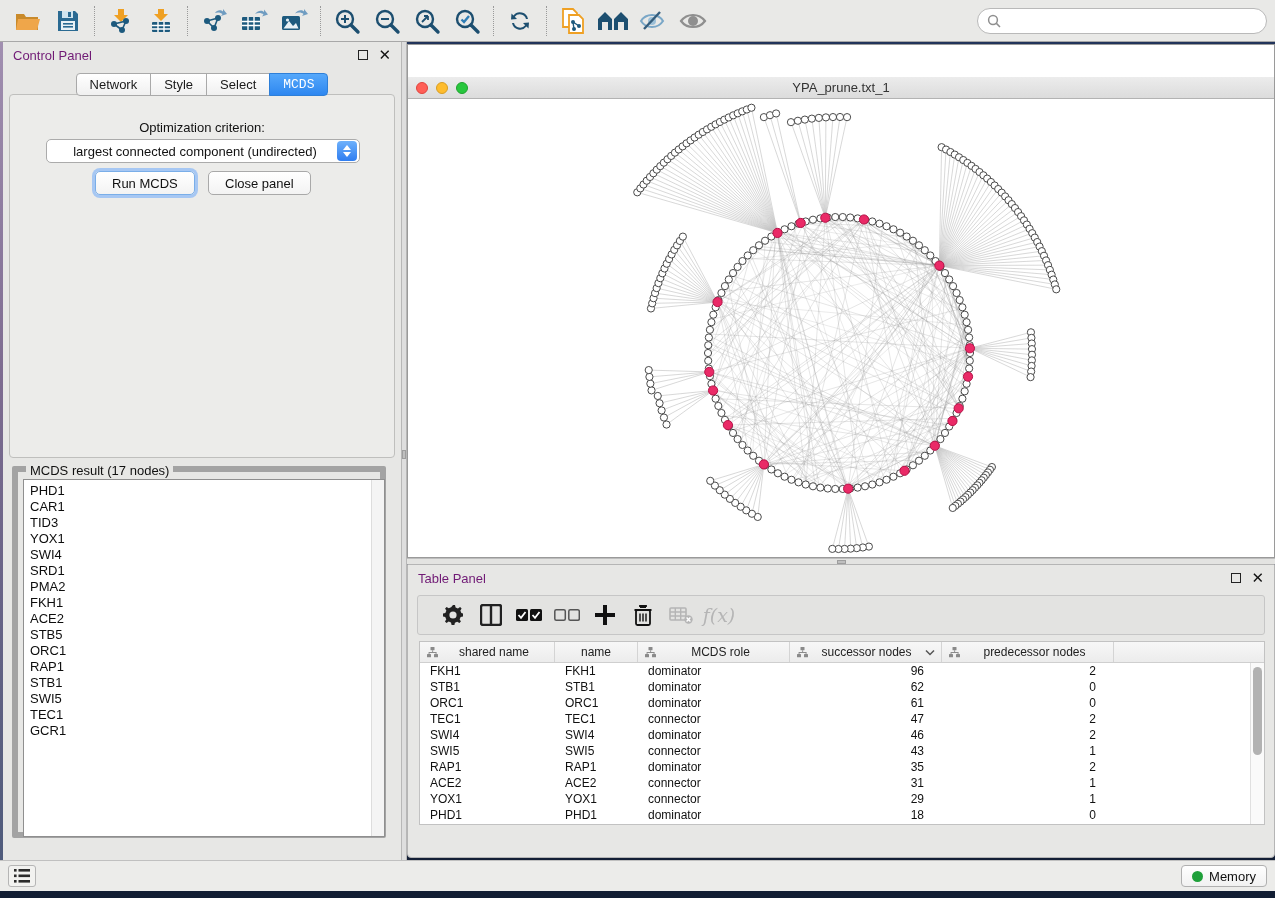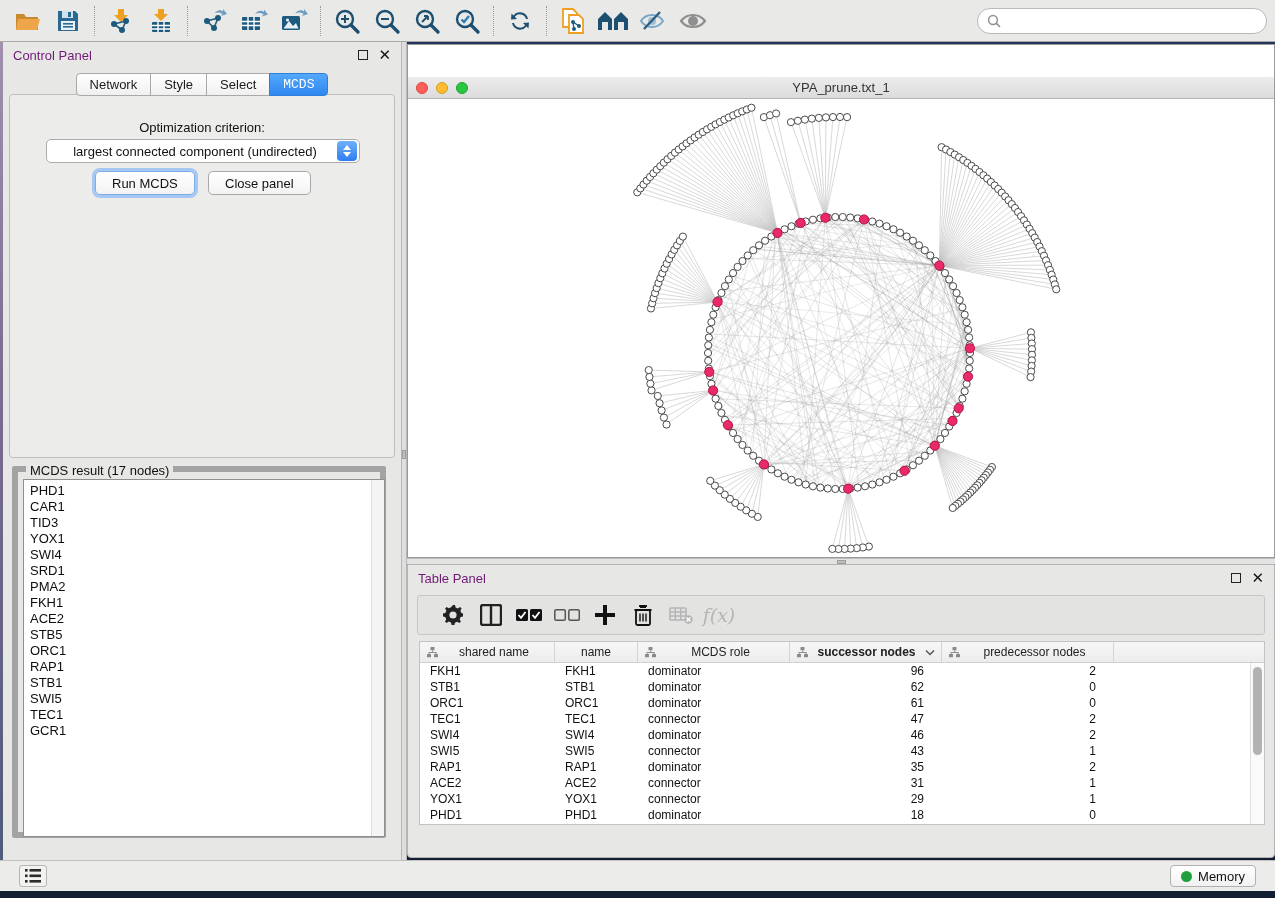--- a/index.html
+++ b/index.html
@@ -91,21 +91,21 @@
   #nt-scroll { position:absolute; right:0; top:21px; width:14px; bottom:0; background:#fafafa; border-left:1px solid #e0e0e0; }
   #nt-thumb { position:absolute; left:2px; top:4px; width:9px; height:88px; background:#b2b2b2; border-radius:5px; }
   #tp-tabs { position:absolute; left:0; top:268px; width:100%; display:flex; justify-content:center; }
   .tp-tab { border:1px solid #b3b3b3; background:linear-gradient(#ffffff,#f4f4f4); padding:3px 14px;
     font-size:13px; color:#1a1a1a; margin-left:-1px; }
   .tp-tab:first-child { border-radius:5px 0 0 5px; margin-left:0; }
   .tp-tab:last-child { border-radius:0 5px 5px 0; }
   .tp-tab.active { background:linear-gradient(#56a9fb,#2e87f0); color:#fff; border-color:#2e7fd8; }
   
   #status-bar { left:0; top:860px; width:1275px; height:31px; background:#ececea; border-top:1px solid #c0c0c0;
-    display:flex; align-items:center; padding:0 19px; }
+    display:flex; align-items:center; padding:0 8px; }
   #status-list-btn { width:28px; height:22px; border:1px solid #b5b5b5; border-radius:3px; background:#f2f2f0;
     display:flex; align-items:center; justify-content:center; }
   #memory-btn { margin-left:auto; height:22px; border:1px solid #b0b0b0; border-radius:4px;
     background:linear-gradient(#ffffff,#f1f1f1); display:flex; align-items:center; gap:6px; padding:0 10px; font-size:13px; color:#111; }
   #memory-dot { width:11px; height:11px; border-radius:50%; background:#1fa03a; }
 </style>
 </head>
 <body>
 
 <div id="toolbar" class="abs">
@@ -1063,21 +1063,21 @@
           <svg class="shared-ico" width="11" height="11" viewBox="0 0 11 11">
             <g fill="#8a8a8a">
               <rect x="3.5" y="0" width="4" height="3.2" rx="0.5"></rect>
               <rect x="0" y="7" width="4" height="3.2" rx="0.5"></rect>
               <rect x="7" y="7" width="4" height="3.2" rx="0.5"></rect>
               <path d="M5.2 3.2 h0.9 v2 h-0.9 z M1.6 5 h8 v0.9 h-8 z M1.6 5 h0.9 v2 h-0.9 z M8.6 5 h0.9 v2 h-0.9 z"></path>
             </g>
           </svg>
           <span class="thlabel">MCDS role</span>
         </div>
-        <div class="nt-th" style="width: 152px; font-weight: bold;">
+        <div class="nt-th" style="width: 152px;">
           <svg class="shared-ico" width="11" height="11" viewBox="0 0 11 11">
             <g fill="#8a8a8a">
               <rect x="3.5" y="0" width="4" height="3.2" rx="0.5"></rect>
               <rect x="0" y="7" width="4" height="3.2" rx="0.5"></rect>
               <rect x="7" y="7" width="4" height="3.2" rx="0.5"></rect>
               <path d="M5.2 3.2 h0.9 v2 h-0.9 z M1.6 5 h8 v0.9 h-8 z M1.6 5 h0.9 v2 h-0.9 z M8.6 5 h0.9 v2 h-0.9 z"></path>
             </g>
           </svg>
           <span class="thlabel">successor nodes</span>
           <svg class="sort-ico" width="10" height="7" viewBox="0 0 10 7">

